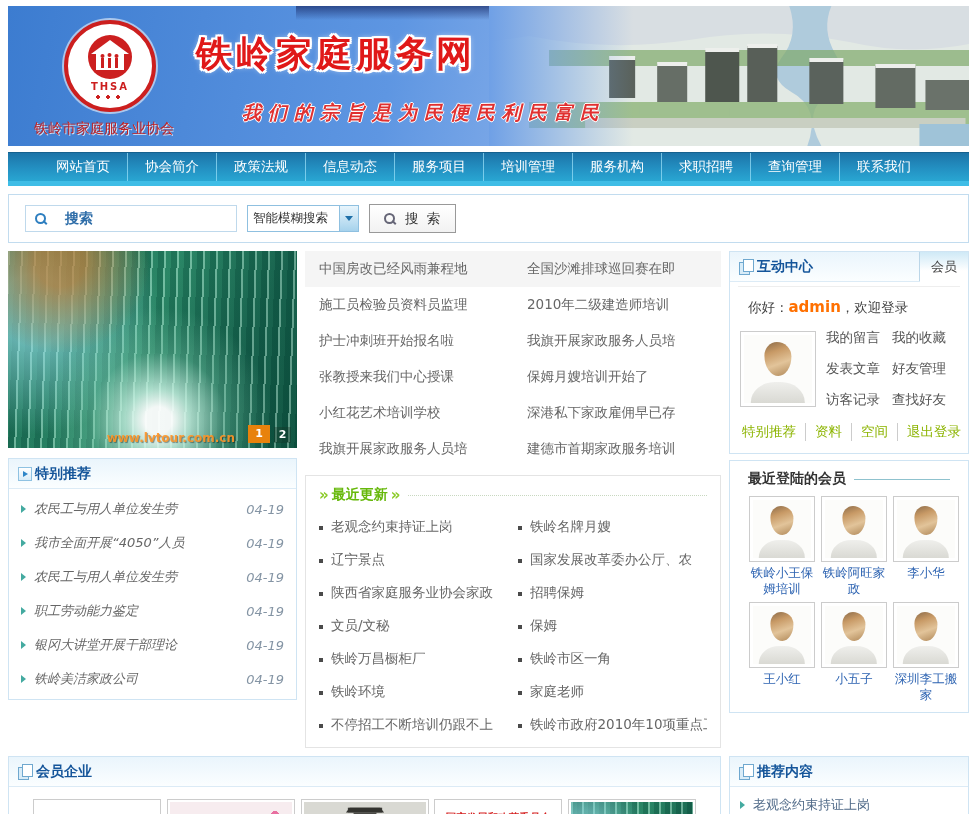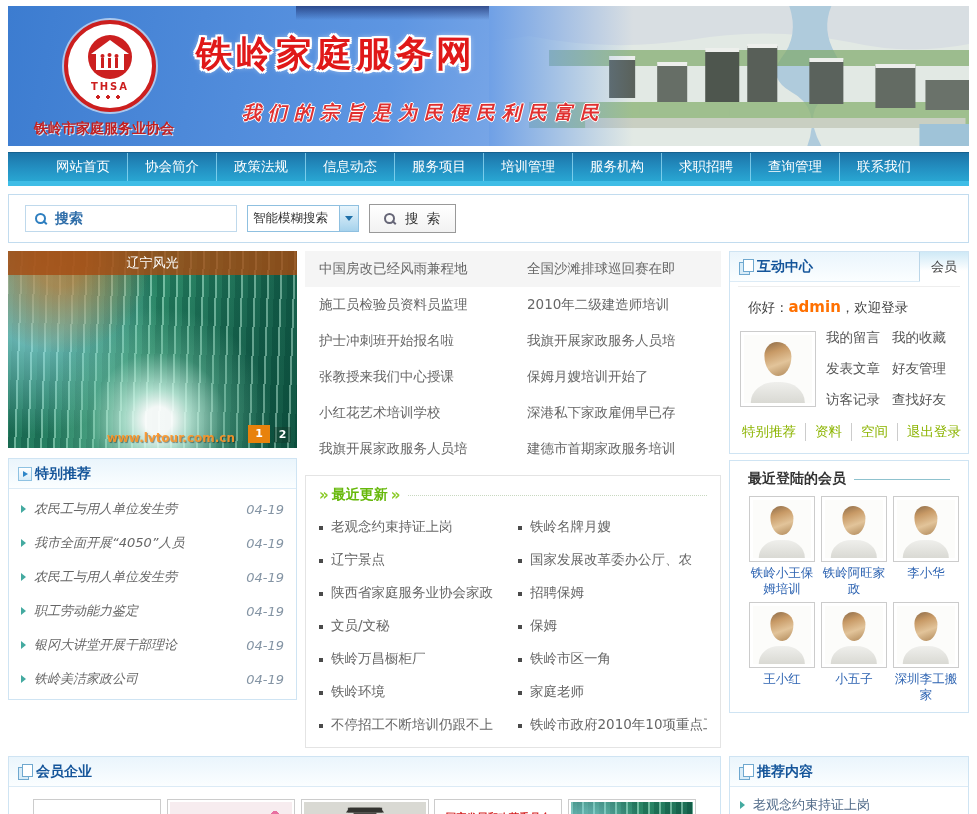--- a/index.html
+++ b/index.html
@@ -10,36 +10,36 @@
   
   .banner { position:relative; height:140px; margin:0 3px 6px 3px; overflow:hidden;
     background:linear-gradient(100deg,#3C7CD0 0%,#5E96E2 40%,#7FAAE8 55%,#A8C2EA 62%,#C8D8E8 68%,#D5E2E2 100%); }
   .banner-topdark { position:absolute; left:30%; top:0; width:45%; height:14px; background:linear-gradient(#1A2C6A,rgba(26,44,106,0)); opacity:.7; }
   .city { position:absolute; right:0; top:0; width:50%; height:100%; }
   .city-fade { position:absolute; left:0; top:0; bottom:0; width:30%; background:linear-gradient(90deg,#6FA0E6 0%,rgba(111,160,230,0) 100%); }
   .logo { position:absolute; left:56px; top:14px; width:92px; height:92px; border-radius:50%; background:#fff; border:4px solid #CC1F1F;
     display:flex; flex-direction:column; align-items:center; justify-content:center; box-shadow:0 0 0 2px rgba(255,255,255,.55); }
   .logo-acr { color:#CC1F1F; font-weight:bold; font-size:10px; letter-spacing:2px; margin-top:1px; }
   .logo-stars { width:30px; height:4px; margin-top:3px; background:radial-gradient(circle 2px at 3px 2px,#CC1F1F 90%,transparent), radial-gradient(circle 2px at 13px 2px,#CC1F1F 90%,transparent), radial-gradient(circle 2px at 23px 2px,#CC1F1F 90%,transparent); }
-  .assoc { position:absolute; left:26px; top:114px; color:#C42020; font-weight:bold; font-size:14px; text-shadow:1px 1px 0 rgba(255,255,255,.8); }
+  .assoc { position:absolute; left:26px; top:114px; color:#C42020; font-weight:normal; font-size:14px; text-shadow:1px 1px 0 rgba(255,255,255,.8); }
   .site-title { position:absolute; left:188px; top:24px; font-size:36px; font-weight:bold; color:#E01818; letter-spacing:4px;
     text-shadow:-2px 0 #fff,2px 0 #fff,0 -2px #fff,0 2px #fff,-2px -2px #fff,2px 2px #fff,2px -2px #fff,-2px 2px #fff,0 0 6px rgba(255,255,255,.9); }
   .slogan { position:absolute; left:234px; top:94px; font-size:19px; font-weight:bold; font-style:italic; color:#E03030; letter-spacing:7px;
     text-shadow:-1px 0 #fff,1px 0 #fff,0 -1px #fff,0 1px #fff; }
 
   
   .nav { margin:0 3px; background:linear-gradient(180deg,#1C74A8 0%,#2390C2 55%,#29A6D2 100%); border-top:1px solid #15618E; }
   .nav ul { list-style:none; display:flex; height:28px; padding-left:31px; }
   .nav li { color:#fff; font-size:13.5px; line-height:26px; padding:0 17px; border-right:1px solid rgba(150,220,245,.75); cursor:pointer; white-space:nowrap; }
   .nav li:last-child { border-right:none; }
   .nav-strip { margin:0 3px; height:5px; background:#3FBDE6; }
 
   
   .searchbar { margin:8px 3px; border:1px solid #C2DCEF; background:#fff; padding:9px 16px; display:flex; align-items:center; gap:10px; }
-  .search-input { width:212px; height:27px; border:1px solid #BFD9EC; display:flex; align-items:center; gap:7px; padding:0 8px; background:#fff; cursor:text; }
+  .search-input { width:212px; height:27px; border:1px solid #BFD9EC; display:flex; align-items:center; gap:17px; padding:0 8px; background:#fff; cursor:text; }
   .search-input .txt { color:#2E6DA8; font-weight:bold; font-size:14px; }
   .lens { width:14px; height:14px; position:relative; display:inline-block; flex:none; }
   .lens::before { content:""; position:absolute; width:7px; height:7px; border:2px solid #2E7FC0; border-radius:50%; left:1px; top:1px; }
   .lens::after { content:""; position:absolute; width:2px; height:5px; background:#2E7FC0; transform:rotate(-45deg); left:10px; top:8px; }
   .lens.gray::before { border-color:#667; } .lens.gray::after { background:#667; }
   .search-select { width:112px; height:27px; border:1px solid #8FC0E0; display:flex; align-items:center; background:#fff; cursor:pointer; }
   .search-select .val { flex:1; padding:0 5px; color:#333; font-size:12.5px; white-space:nowrap; overflow:hidden; }
   .dd-btn { width:19px; align-self:stretch; border-left:1px solid #8FC0E0; background:linear-gradient(#E8F5FC,#A6D2EC); display:flex; align-items:center; justify-content:center; }
   .dd-btn i { border-left:4px solid transparent; border-right:4px solid transparent; border-top:5px solid #1E6FA8; display:block; }
   .search-btn { height:29px; border:1px solid #999; background:linear-gradient(#fff,#F2F2F2); padding:0 13px; display:flex; align-items:center; gap:8px; color:#333; font-size:13.5px; cursor:pointer; letter-spacing:2px; }
@@ -248,21 +248,20 @@
       <span class="lens gray"></span>
       <span>搜 索</span>
     </div>
   </div>
 
   <div class="main">
 
     <div class="col-left">
       <div class="slideshow">
         <div class="cave-bg"></div>
-        <div class="slide-title">辽宁风光</div>
         <div class="watermark">www.lvtour.com.cn</div>
         <div class="pager">
           <span class="page-btn active">1</span>
           <span class="page-btn">2</span>
         </div>
       </div>
 
       <div class="panel special">
         <div class="panel-hd">
           <span class="icon-play"></span>

